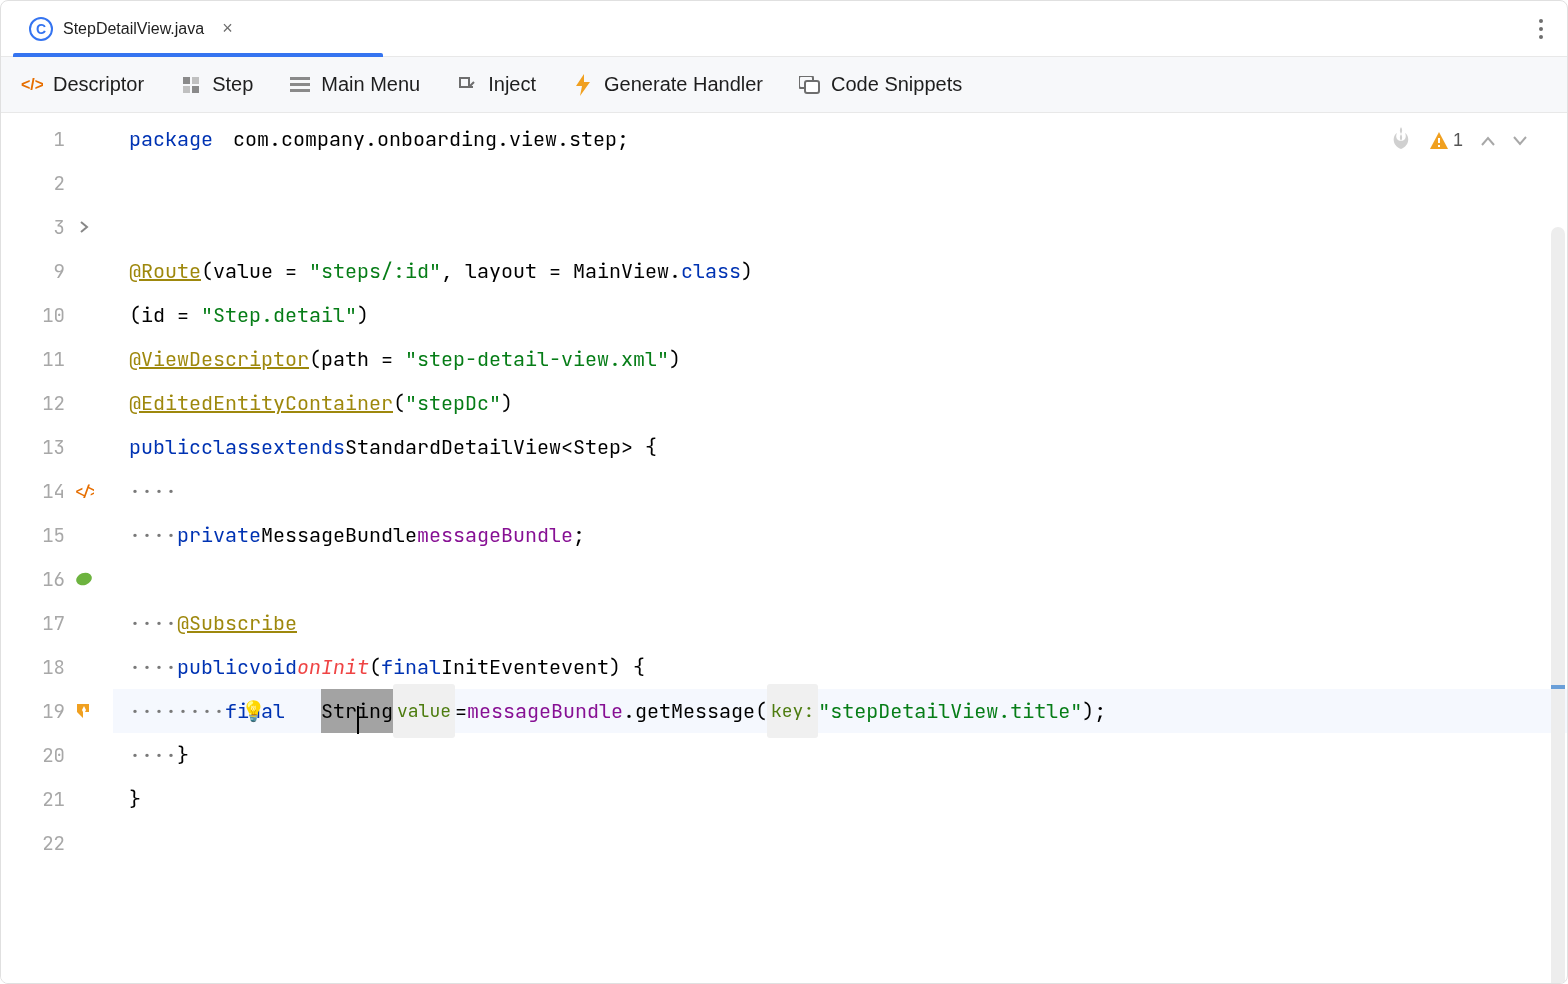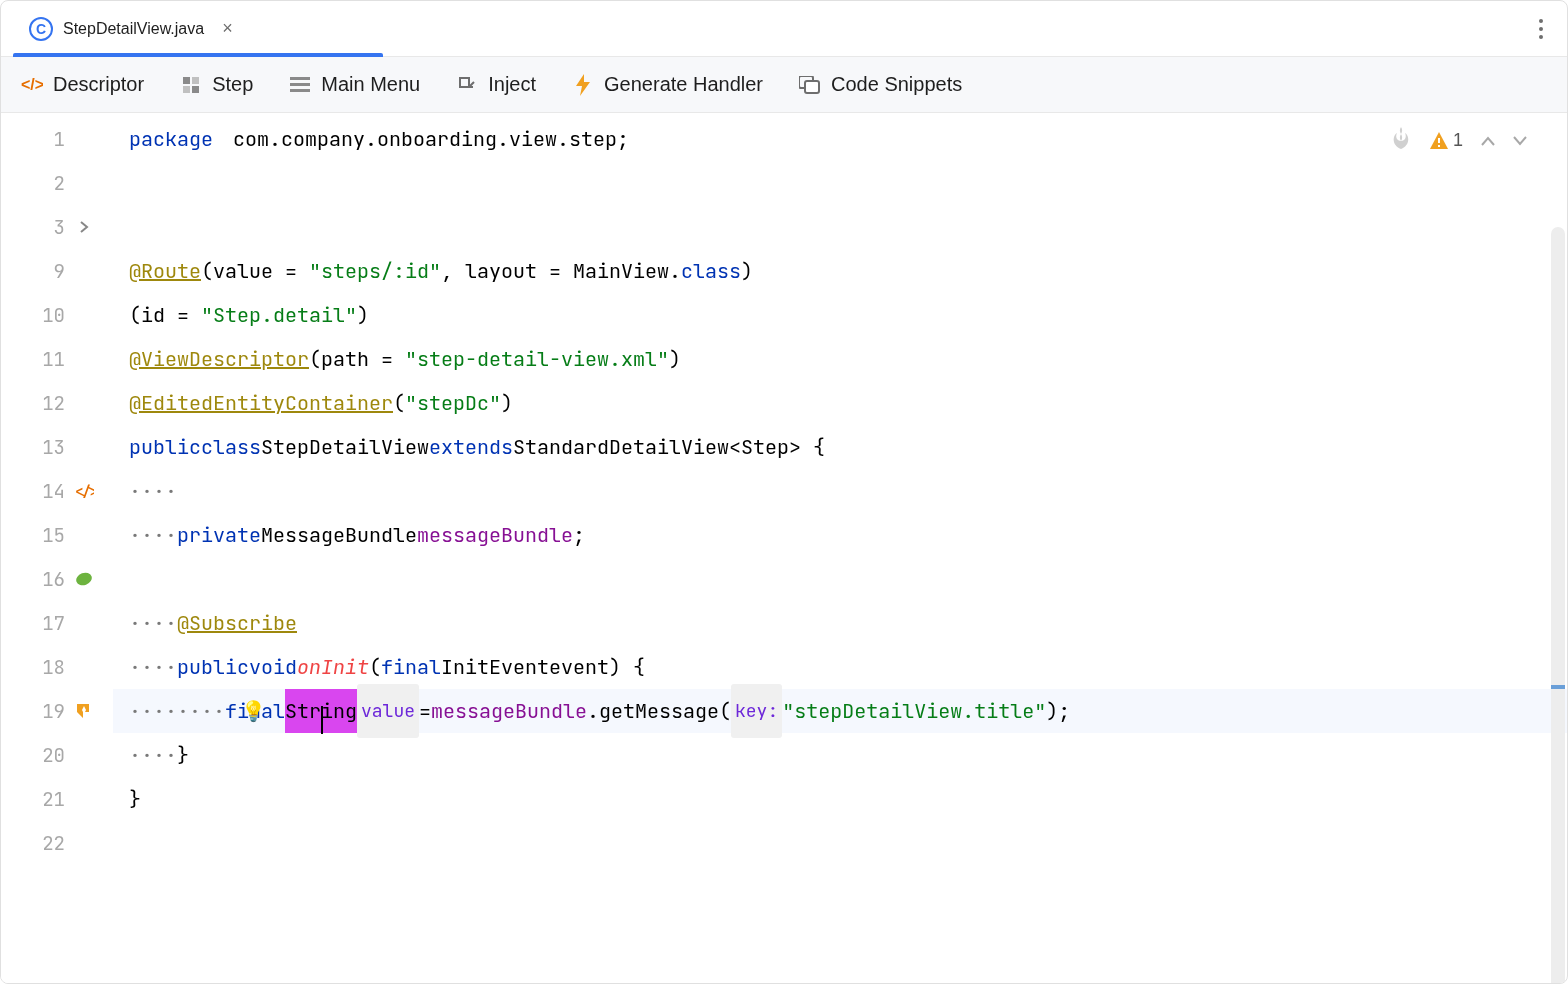--- a/index.html
+++ b/index.html
@@ -152,25 +152,26 @@
 .line-highlight {
   background: #f5f8fe;
 }
 .kw { color: #0033b3; }
 .pkg { color: #000000; margin-left: 20px; }
 .ann { color: #9e880d; text-decoration: underline; }
 .str { color: #067d17; }
 .cls { color: #000000; }
 .field { color: #871094; }
 .method { color: #ef4444; font-style: italic; }
-.hint { color: #6d28d9; background: #f0f0f0; padding: 5px 4px; border-radius: 3px; font-size: 18px; }
+.hint { color: #4d7c0f; background: #f0f0f0; padding: 5px 4px; border-radius: 3px; font-size: 18px; }
 .dots { color: #787878; }
 .folded { background: #e8f0e8; color: #666; padding: 0 6px; border-radius: 3px; }
 .caret-word {
-  background: #d946ef;
+  background: #a3a3a3;
+  margin-left: 36px;
 }
 .caret-line {
   position: relative;
 }
 .caret {
   position: absolute;
   width: 2px;
   height: 28px;
   background: #000;
   top: 8px;
@@ -405,21 +406,21 @@
   </div>
 
   <div class="code-area">
     <div class="code-line"><span class="kw">package</span> <span class="pkg">com.company.onboarding.view.step</span><span>;</span></div>
     <div class="code-line"></div>
     <div class="code-line"></div>
     <div class="code-line"><span class="ann">@Route</span><span>(value = </span><span class="str">"steps/:id"</span><span>, layout = MainView.</span><span class="kw">class</span><span>)</span></div>
     <div class="code-line"><span>(id = </span><span class="str">"Step.detail"</span><span>)</span></div>
     <div class="code-line"><span class="ann">@ViewDescriptor</span><span>(path = </span><span class="str">"step-detail-view.xml"</span><span>)</span></div>
     <div class="code-line"><span class="ann">@EditedEntityContainer</span><span>(</span><span class="str">"stepDc"</span><span>)</span></div>
-    <div class="code-line"><span class="kw">public</span> <span class="kw">class</span> <span class="cls">StepDetailView</span> <span class="kw">extends</span> <span class="cls">StandardDetailView&lt;Step&gt; {</span></div>
+    <div class="code-line"><span class="kw">public</span> <span class="kw">class</span>  <span class="kw">extends</span> <span class="cls">StandardDetailView&lt;Step&gt; {</span></div>
     <div class="code-line"><span class="dots">····</span></div>
     <div class="code-line"><span class="dots">····</span><span class="kw">private</span> <span class="cls">MessageBundle</span> <span class="field">messageBundle</span><span>;</span></div>
     <div class="code-line"></div>
     <div class="code-line"><span class="dots">····</span><span class="ann">@Subscribe</span></div>
     <div class="code-line"><span class="dots">····</span><span class="kw">public</span> <span class="kw">void</span> <span class="method">onInit</span><span>(</span><span class="kw">final</span> <span class="cls">InitEvent</span> <span>event</span><span>) {</span></div>
     <div class="code-line line-highlight caret-line"><span class="bulb">💡</span><span class="dots">········</span><span class="kw">final</span> <span class="caret-word"><span>Str</span><span style="position:relative;"><span class="caret"></span></span><span>ing</span></span> <span class="hint">value</span> <span>=</span> <span class="field">messageBundle</span><span>.getMessage(</span> <span class="hint">key:</span> <span class="str">"stepDetailView.title"</span><span>);</span></div>
     <div class="code-line"><span class="dots">····</span><span>}</span></div>
     <div class="code-line"><span>}</span></div>
   </div>
 

